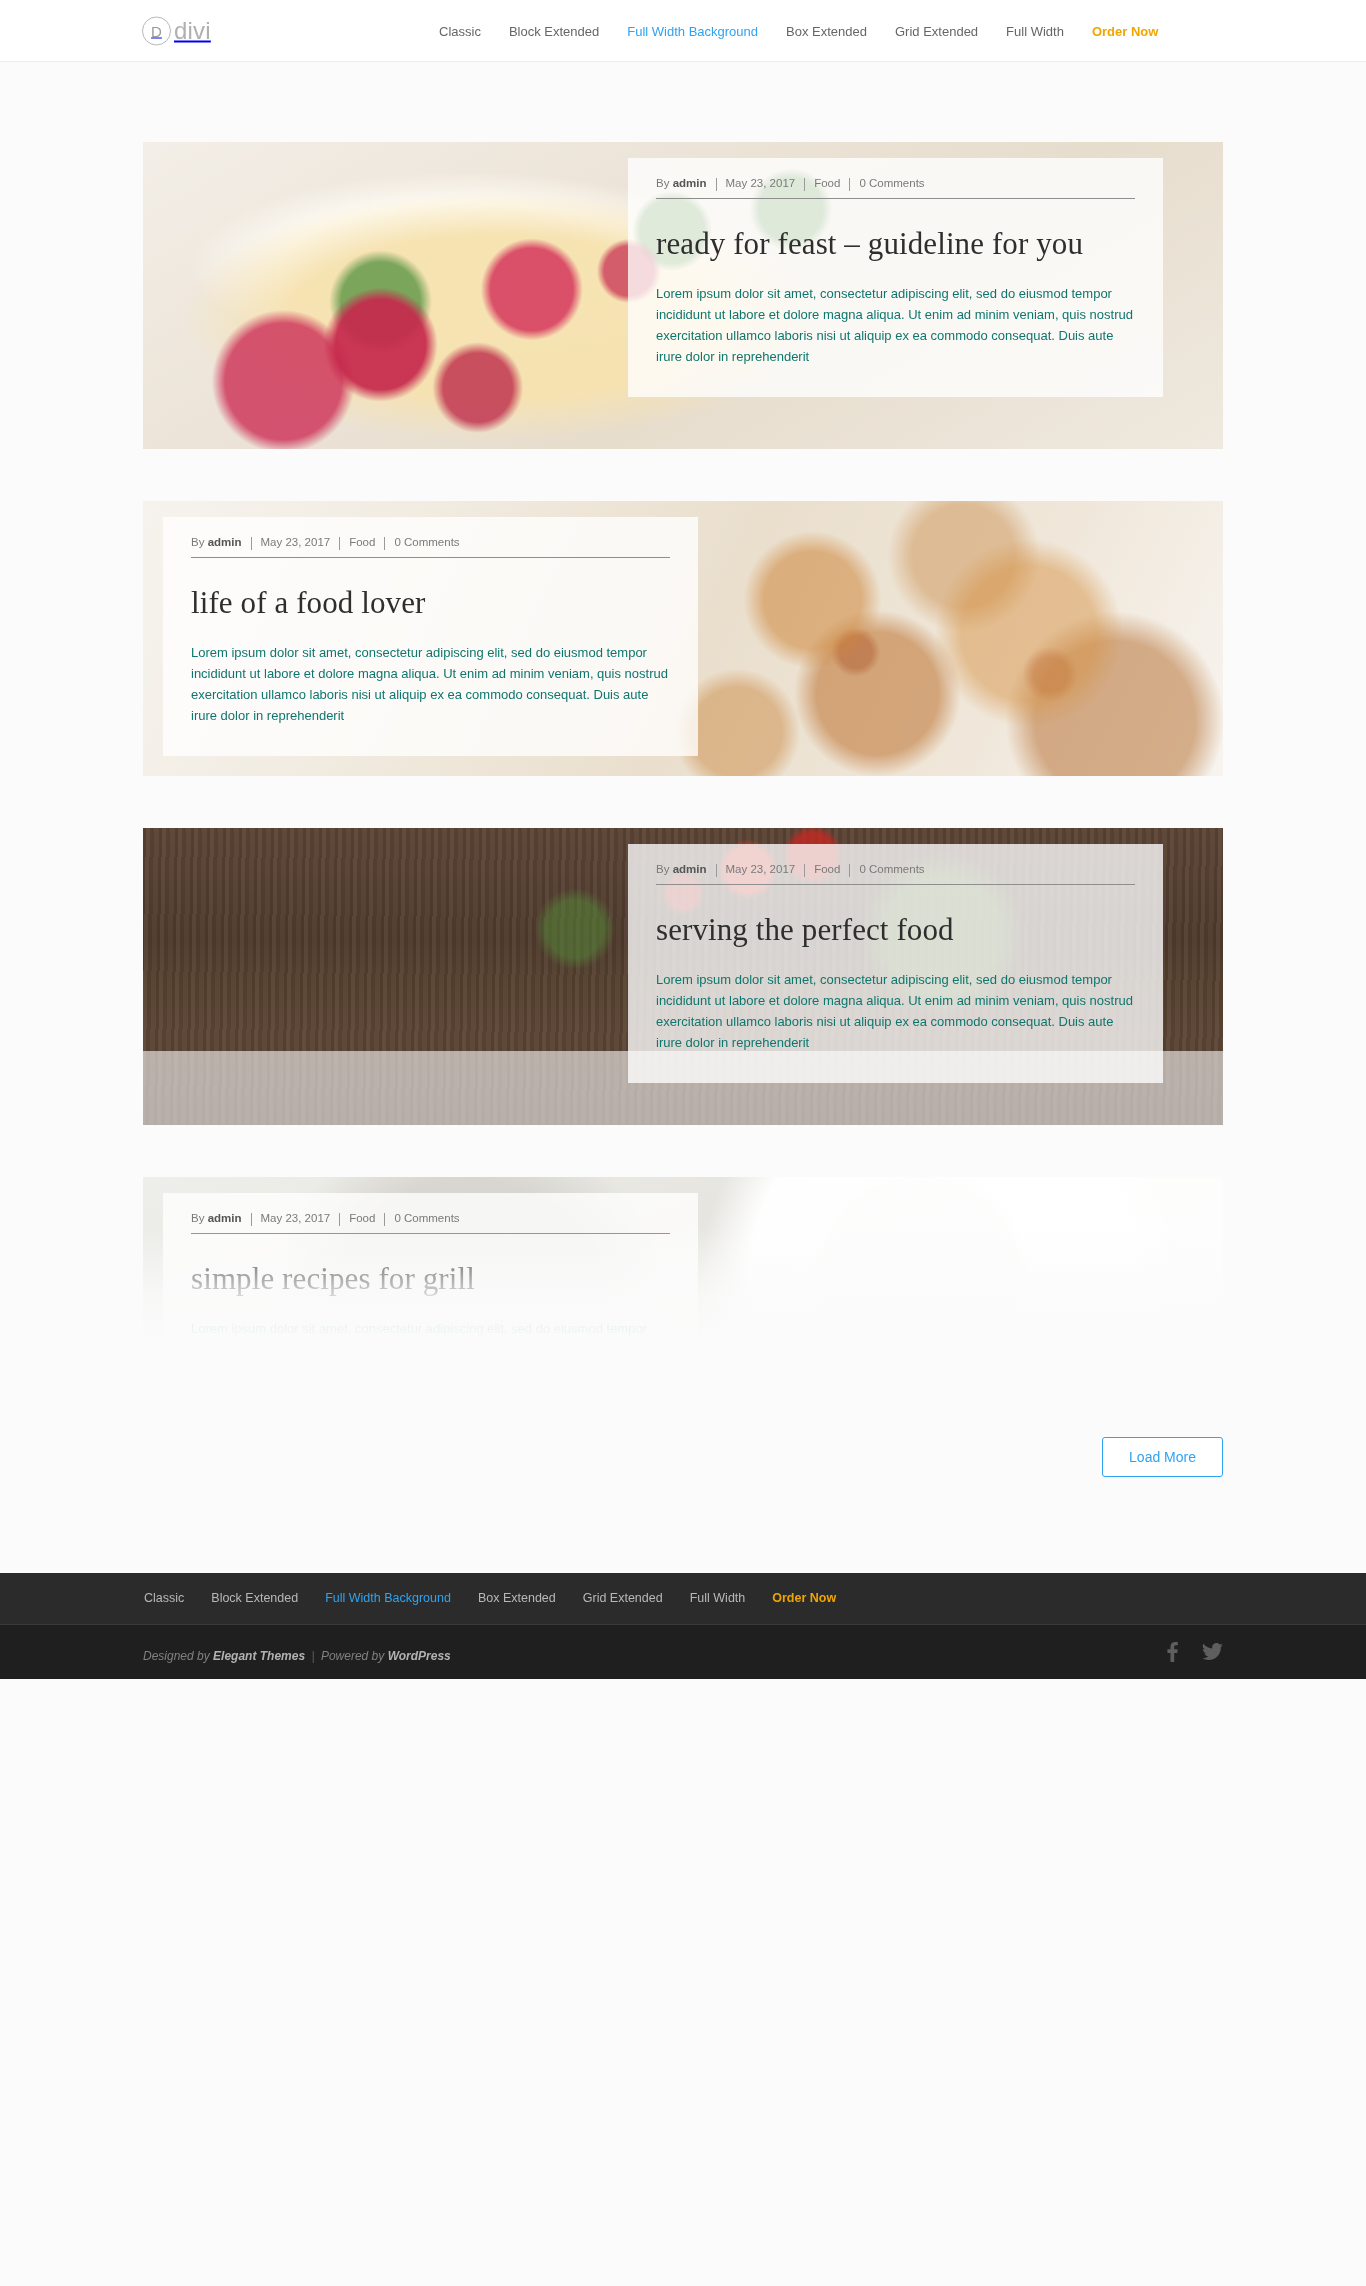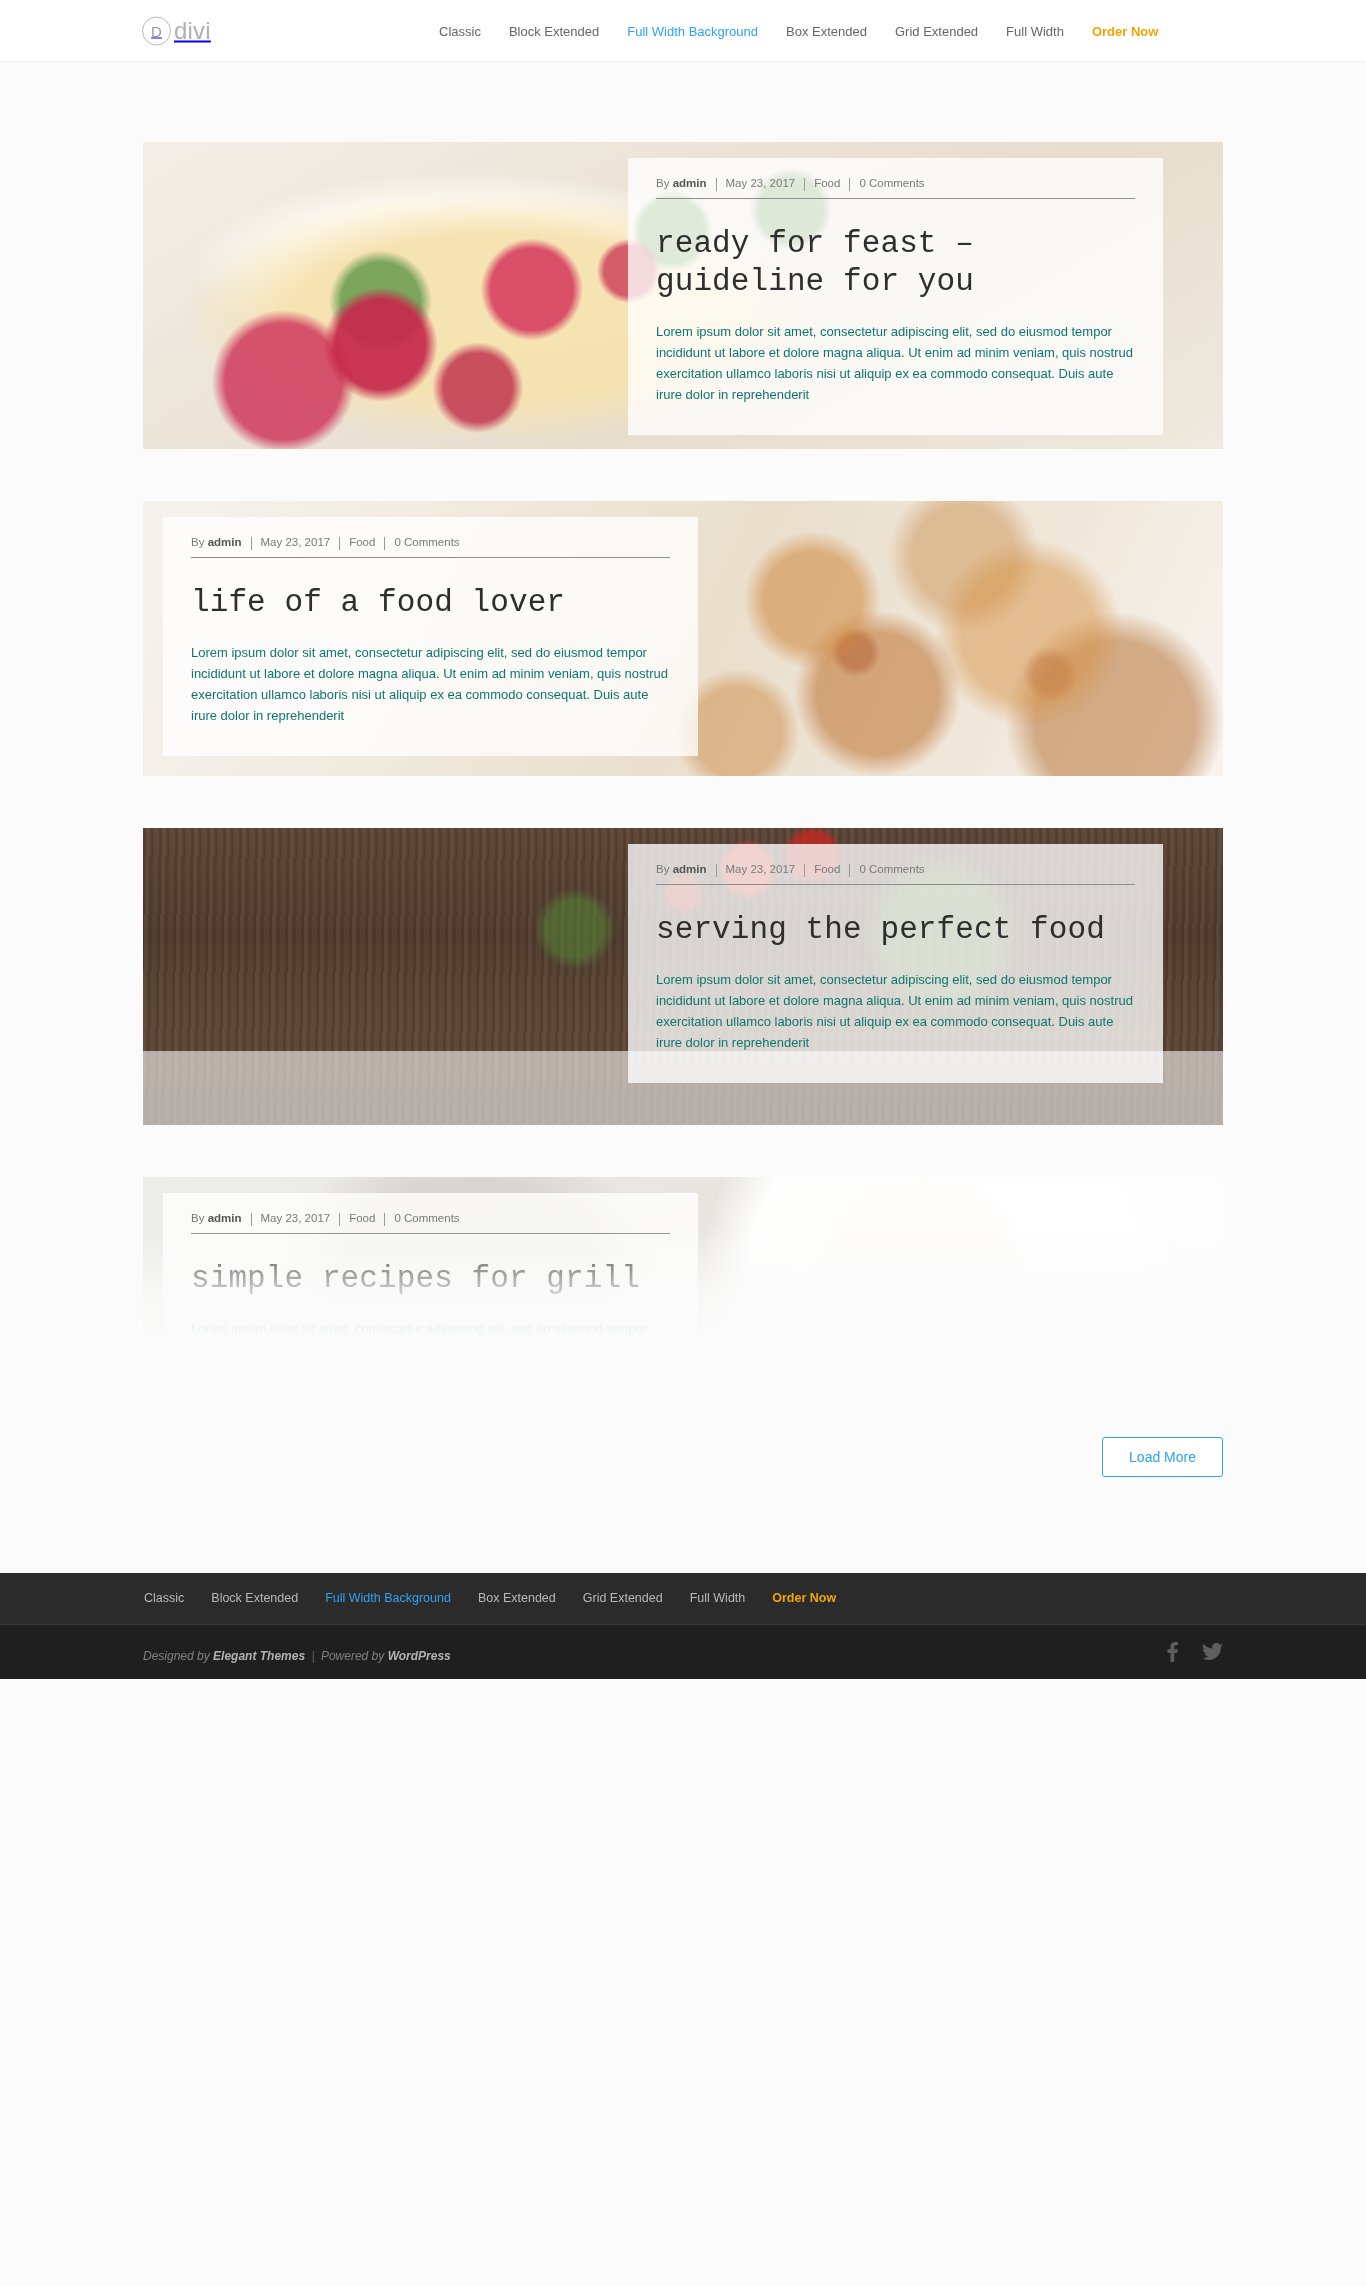--- a/index.html
+++ b/index.html
@@ -121,21 +121,21 @@
   .post-meta .seg { padding: 0 9px; line-height: 1; }
   .post-meta .seg:first-child { padding-left: 0; }
   .post-meta .divider {
     width: 1px; height: 13px;
     background: #9a9a9a;
     display: inline-block;
   }
   .post-meta b { font-weight: 700; color: #555; }
 
   .post-title {
-    font-family: Liberation Mono, monospace;
+    font-family: Liberation Serif, serif;
     font-size: 31px;
     line-height: 1.23;
     font-weight: 400;
     color: #2e2e2e;
     margin-top: 26px;
     letter-spacing: 0.1px;
   }
   .post-excerpt {
     font-size: 13px;
     line-height: 1.62;

